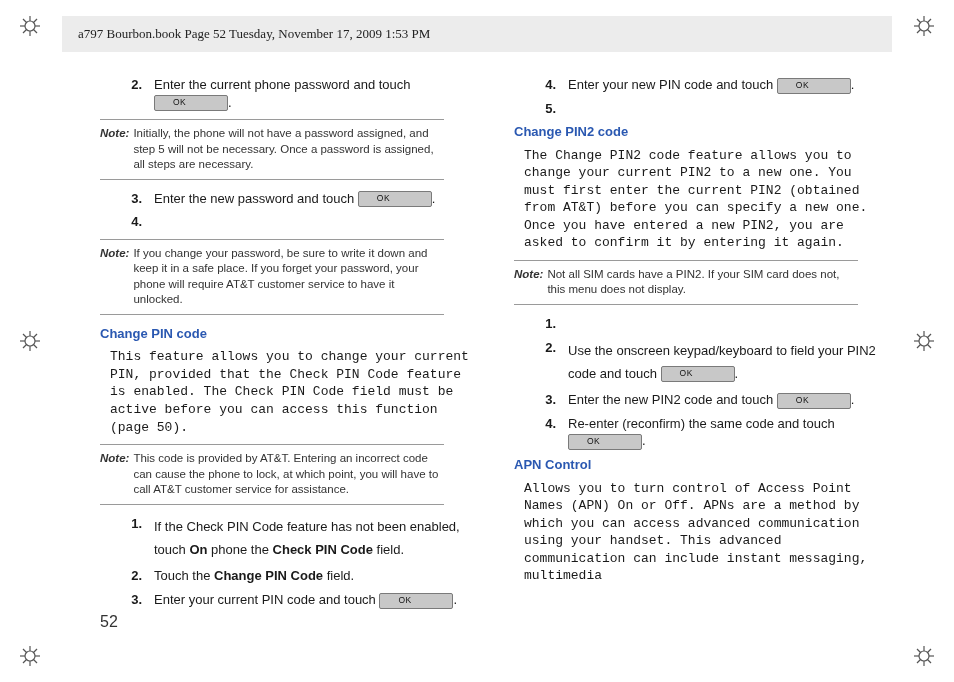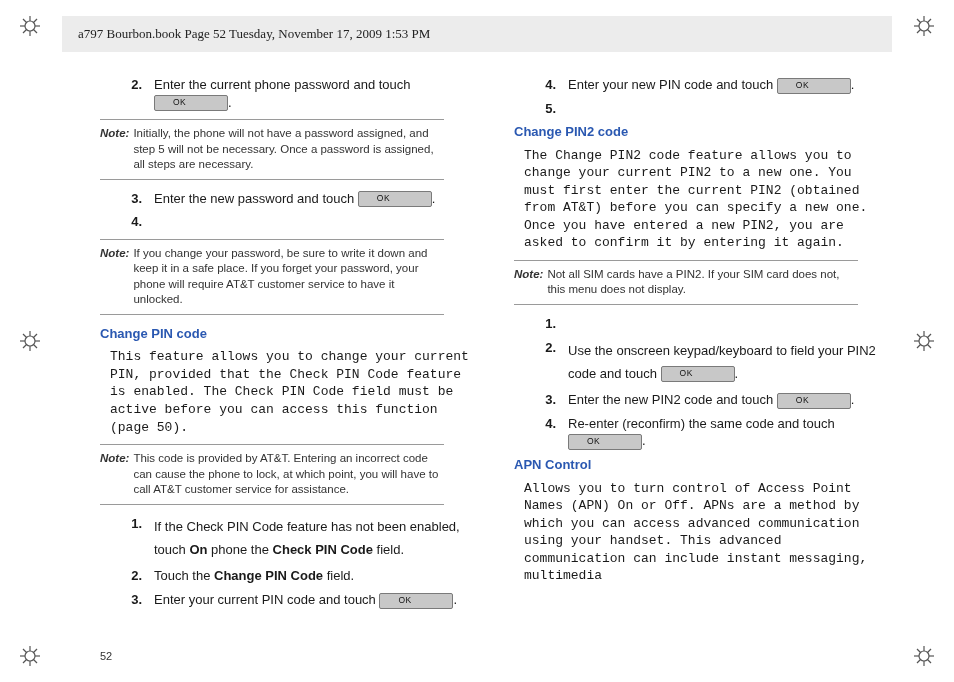--- a/index.html
+++ b/index.html
@@ -121,22 +121,22 @@
   }
 
   .body-para {
     margin: 4px 6px 8px 10px;
     font-family: Liberation Mono, monospace;
   }
 
   .page-number {
     position: absolute;
     left: 100px;
-    bottom: 20px;
-    font-size: 11px;
+    bottom: 51px;
+    font-size: 16px;
     color: #333;
   }
 
   b { font-weight: bold; }
 </style>
 </head>
 <body>
 
 <svg class="gear tl" viewBox="0 0 24 24">
     <circle cx="12" cy="12" r="5" fill="none" stroke="#555" stroke-width="1.2"></circle>

